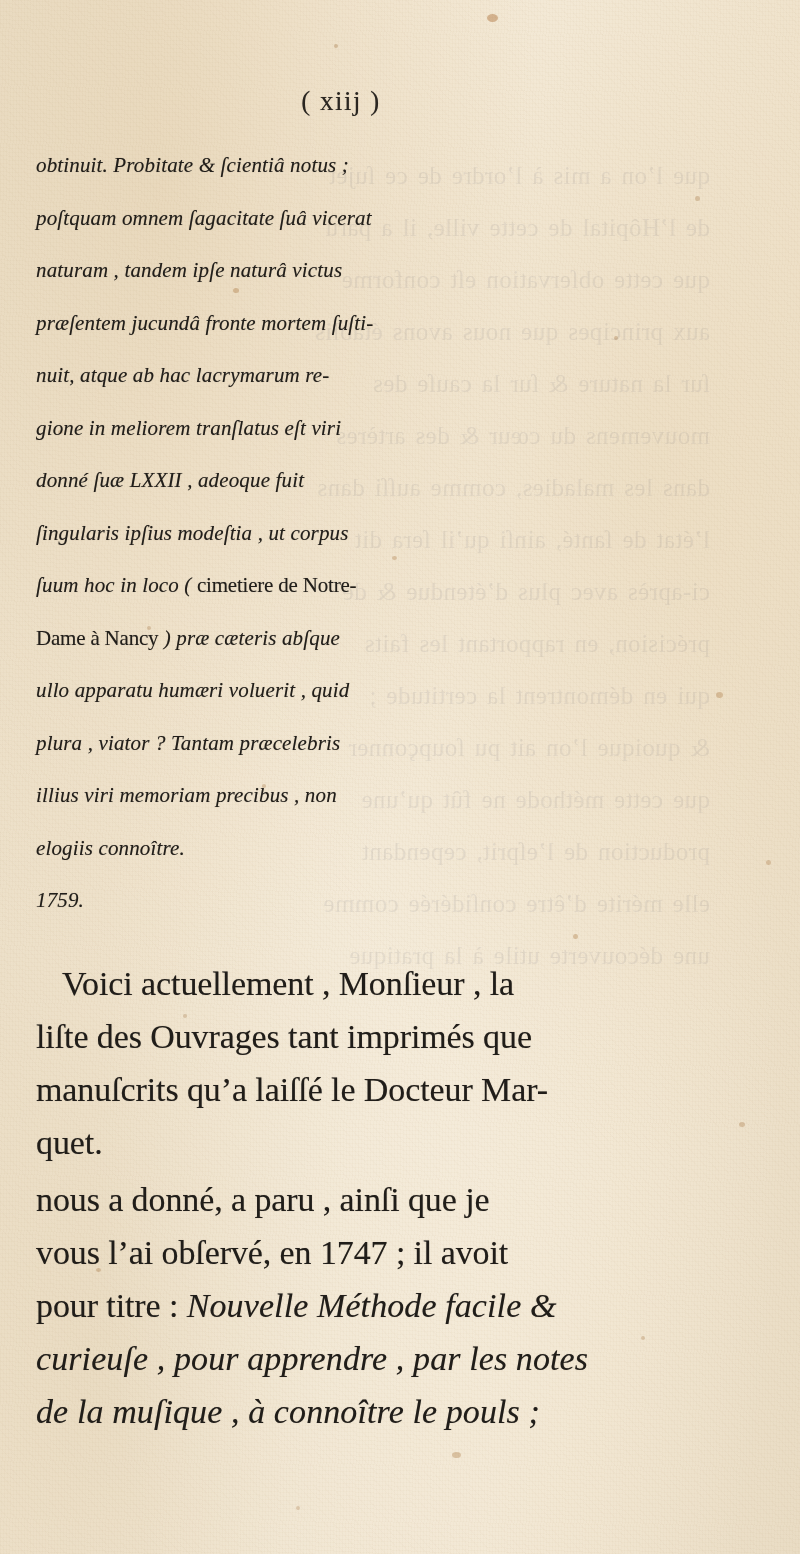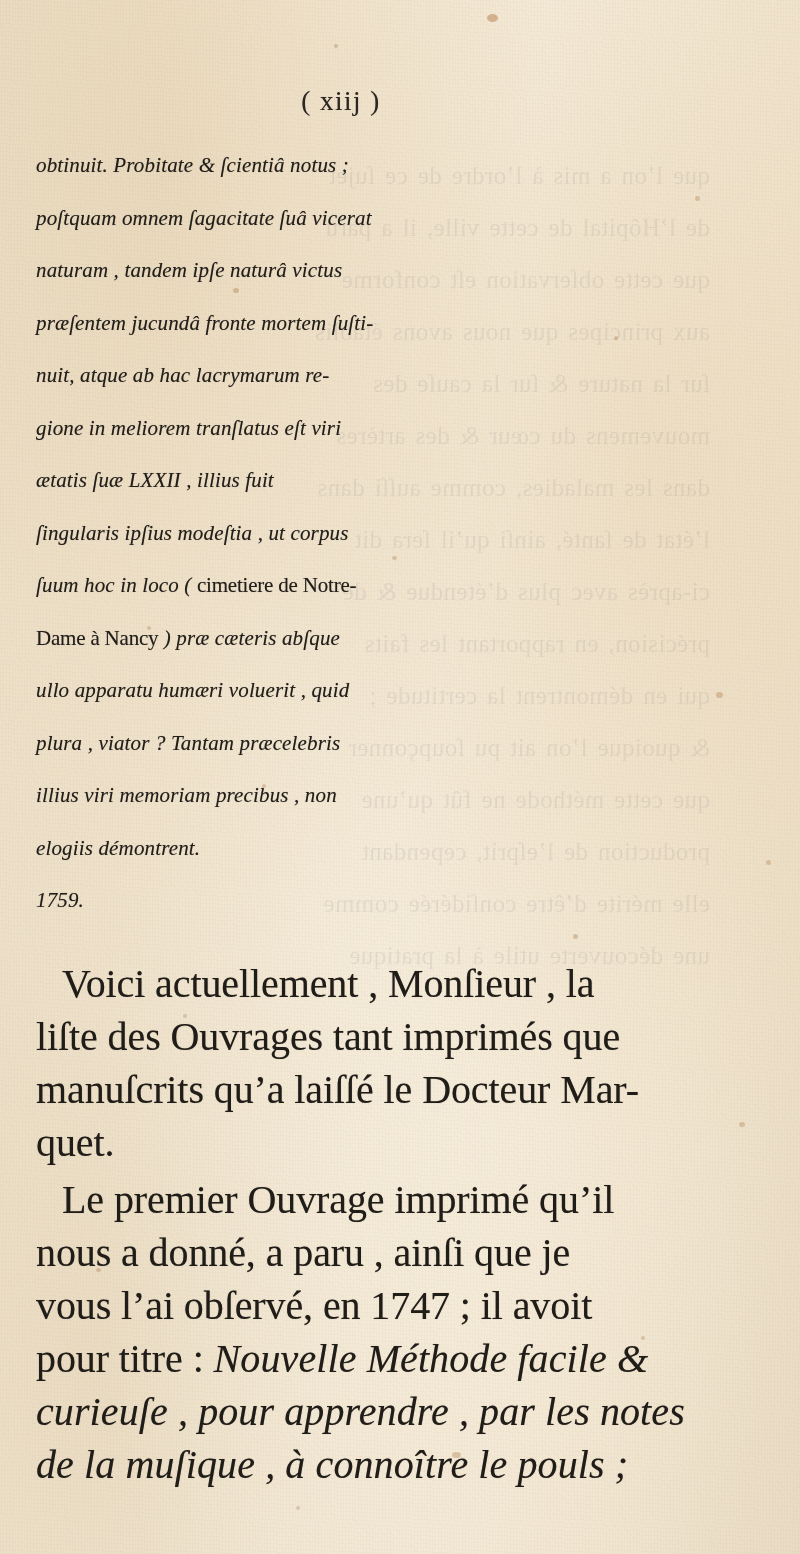--- a/index.html
+++ b/index.html
@@ -101,21 +101,21 @@
   .rm {
     font-style: normal;
     font-family: "Liberation Serif", serif;
     letter-spacing: -0.2px;
   }
 
   .indent-rip { padding-left: 234px; }
 
   
   .french {
-    font-size: 40px;
+    font-size: 34px;
     line-height: 53px;
     letter-spacing: -0.1px;
     color: #201d19;
     font-family: "Liberation Serif", "DejaVu Serif", serif;
     margin-top: 30px;
   }
   .french .ln { display: block; white-space: nowrap; }
   .french .ln.j { display: flex; justify-content: space-between; }
   .french .it {
     font-style: italic;
@@ -193,61 +193,58 @@
       <span class="ln j">
           <span>præſentem jucundâ fronte mortem ſuſti-</span>
         </span>
       <span class="ln j">
           <span>nuit, atque ab hac lacrymarum re-</span>
         </span>
       <span class="ln j">
           <span>gione in meliorem tranſlatus eſt viri</span>
         </span>
       <span class="ln j">
-          <span>ætatis ſuæ LXXII , illius fuit</span>
+          <span>donné ſuæ LXXII , adeoque fuit</span>
         </span>
       <span class="ln j">
           <span>ſingularis ipſius modeſtia , ut corpus</span>
         </span>
       <span class="ln j">
           <span id="line-notre">ſuum hoc in loco ( <span class="rm">cimetiere de Notre-</span></span>
         </span>
       <span class="ln j">
           <span id="line-dame"><span class="rm">Dame à Nancy</span> ) præ cæteris abſque</span>
         </span>
       <span class="ln j">
           <span>ullo apparatu humæri voluerit , quid</span>
         </span>
       <span class="ln j">
           <span>plura , viator ? Tantam præcelebris</span>
         </span>
       <span class="ln j">
           <span>illius viri memoriam precibus , non</span>
         </span>
-      <span class="ln">elogiis démontrent.</span>
+      <span class="ln">elogiis connoître.</span>
       <span class="ln">1759.</span>
     </div>
 
     <div class="french">
       <span class="ln j lead">
           <span>Voici actuellement , Monſieur , la</span>
         </span>
       <span class="ln j">
           <span>liſte des Ouvrages tant imprimés que</span>
         </span>
       <span class="ln j">
           <span>manuſcrits qu’a laiſſé le Docteur Mar-</span>
         </span>
       <span class="ln">quet.</span>
     </div>
 
     <div class="french para2">
-      <span class="ln j lead">
-          <span>Le premier Ouvrage imprimé qu’il</span>
-        </span>
       <span class="ln j">
           <span>nous a donné, a paru , ainſi que je</span>
         </span>
       <span class="ln j">
           <span>vous l’ai obſervé, en 1747 ; il avoit</span>
         </span>
       <span class="ln j">
           <span id="line-titre">pour titre : <span class="it">Nouvelle Méthode facile &amp;</span></span>
         </span>
       <span class="ln j it">

